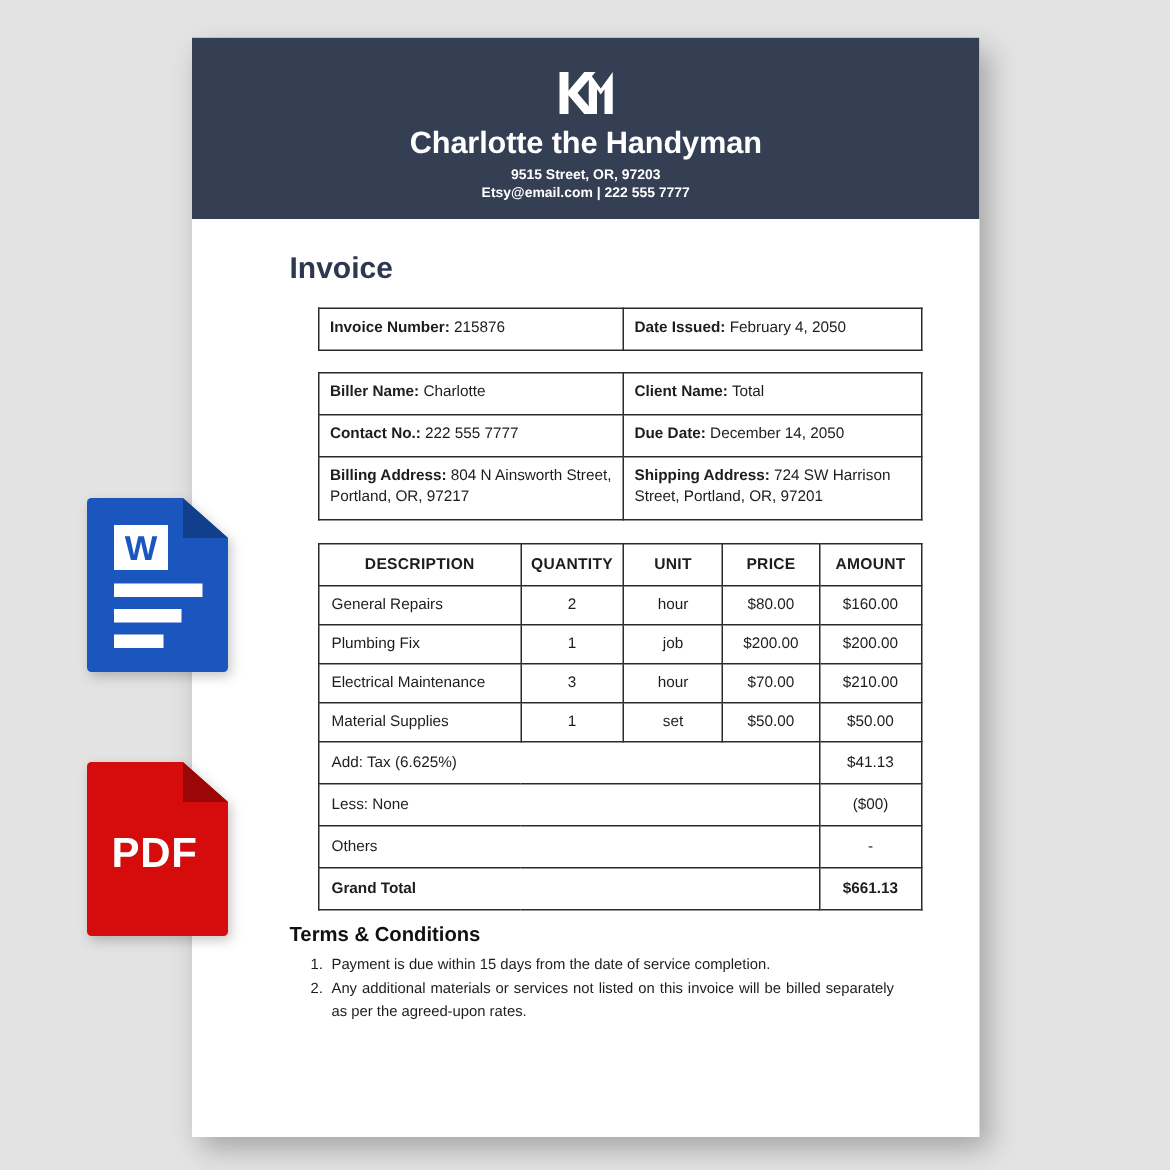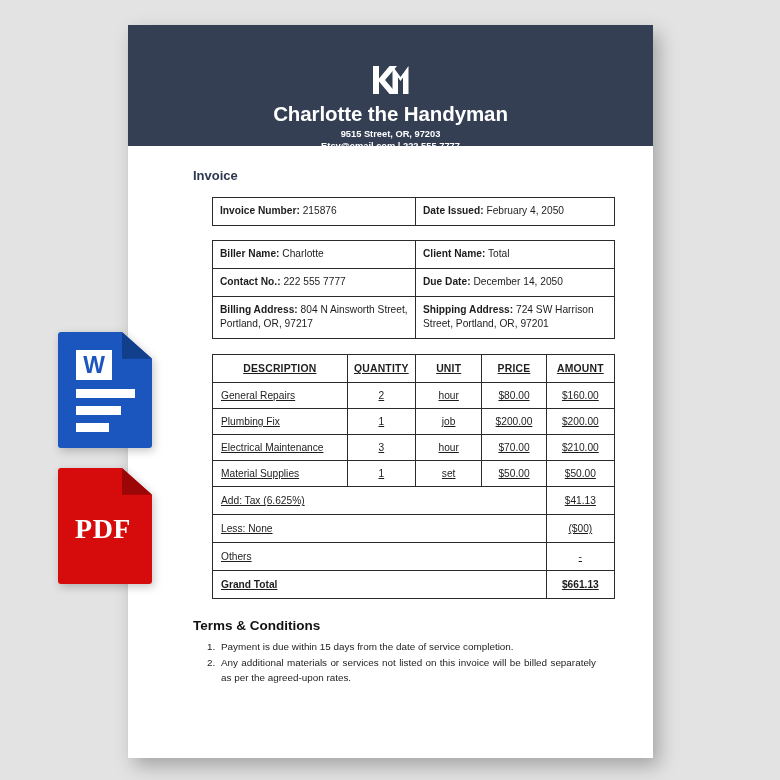--- a/index.html
+++ b/index.html
@@ -23,22 +23,21 @@
     width: 94px;
     z-index: 5;
   }
   .file-icon {
     position: relative;
     width: 94px;
     height: 116px;
     filter: drop-shadow(2px 3px 4px rgba(0,0,0,0.22));
   }
   .file-icon + .file-icon {
-    margin-top: 20px;
-    font-family: Liberation Serif, serif;
+    margin-top: 60px;
   }
   .fi-body {
     position: absolute;
     inset: 0;
     border-radius: 3px;
   }
   .fi-word .fi-body {
     background: #1a56be;
     clip-path: polygon(0 0, 68% 0, 100% 23%, 100% 100%, 0 100%);
   }
@@ -114,21 +113,21 @@
     overflow: hidden;
   }
 
   
   .letterhead {
     background: #343f54;
     height: 121px;
     color: #ffffff;
     text-align: center;
     box-sizing: border-box;
-    padding-top: 39px;
+    padding-top: 21px;
   }
   .logo-mark {
     height: 32px;
     margin-bottom: 6px;
     display: flex;
     justify-content: center;
     align-items: center;
   }
   .company-name {
     font-size: 20.5px;
@@ -142,21 +141,21 @@
     font-weight: bold;
     line-height: 1.32;
   }
   .company-addr { margin-top: 2px; }
 
   
   .sheet-body {
     padding: 22px 57px 0 65px;
   }
   .doc-title {
-    font-size: 13px;
+    font-size: 20px;
     font-weight: bold;
     color: #2d3850;
     margin: 0 0 14px 0;
   }
 
   
   table {
     border-collapse: collapse;
     width: 100%;
     table-layout: fixed;
@@ -173,21 +172,20 @@
   .info-table td b { font-weight: bold; }
   .gap-1 { height: 14px; }
   .gap-2 { height: 15px; }
 
   .items-table td,
   .items-table th {
     border: 1.3px solid #2b2b2b;
     font-size: 10.2px;
     color: #1d1d1d;
     padding: 7px 8px;
-    text-decoration: underline;
   }
   .items-table th {
     font-weight: bold;
     text-align: center;
     font-size: 10.4px;
     padding: 8px 4px;
     letter-spacing: 0.2px;
   }
   .items-table td.desc { text-align: left; }
   .items-table td.ctr  { text-align: center; }
@@ -195,21 +193,21 @@
     padding: 8px 8px;
   }
   .row-total .lbl { text-align: left; }
   .row-total .val { text-align: center; }
   .row-grand td {
     font-weight: bold;
   }
 
   
   .terms {
-    margin-top: 19px;
+    margin-top: 8px;
   }
   .terms-title {
     font-size: 13.5px;
     font-weight: bold;
     color: #111111;
     margin: 0 0 7px 0;
   }
   ol.terms-list {
     margin: 0;
     padding-left: 25px;

